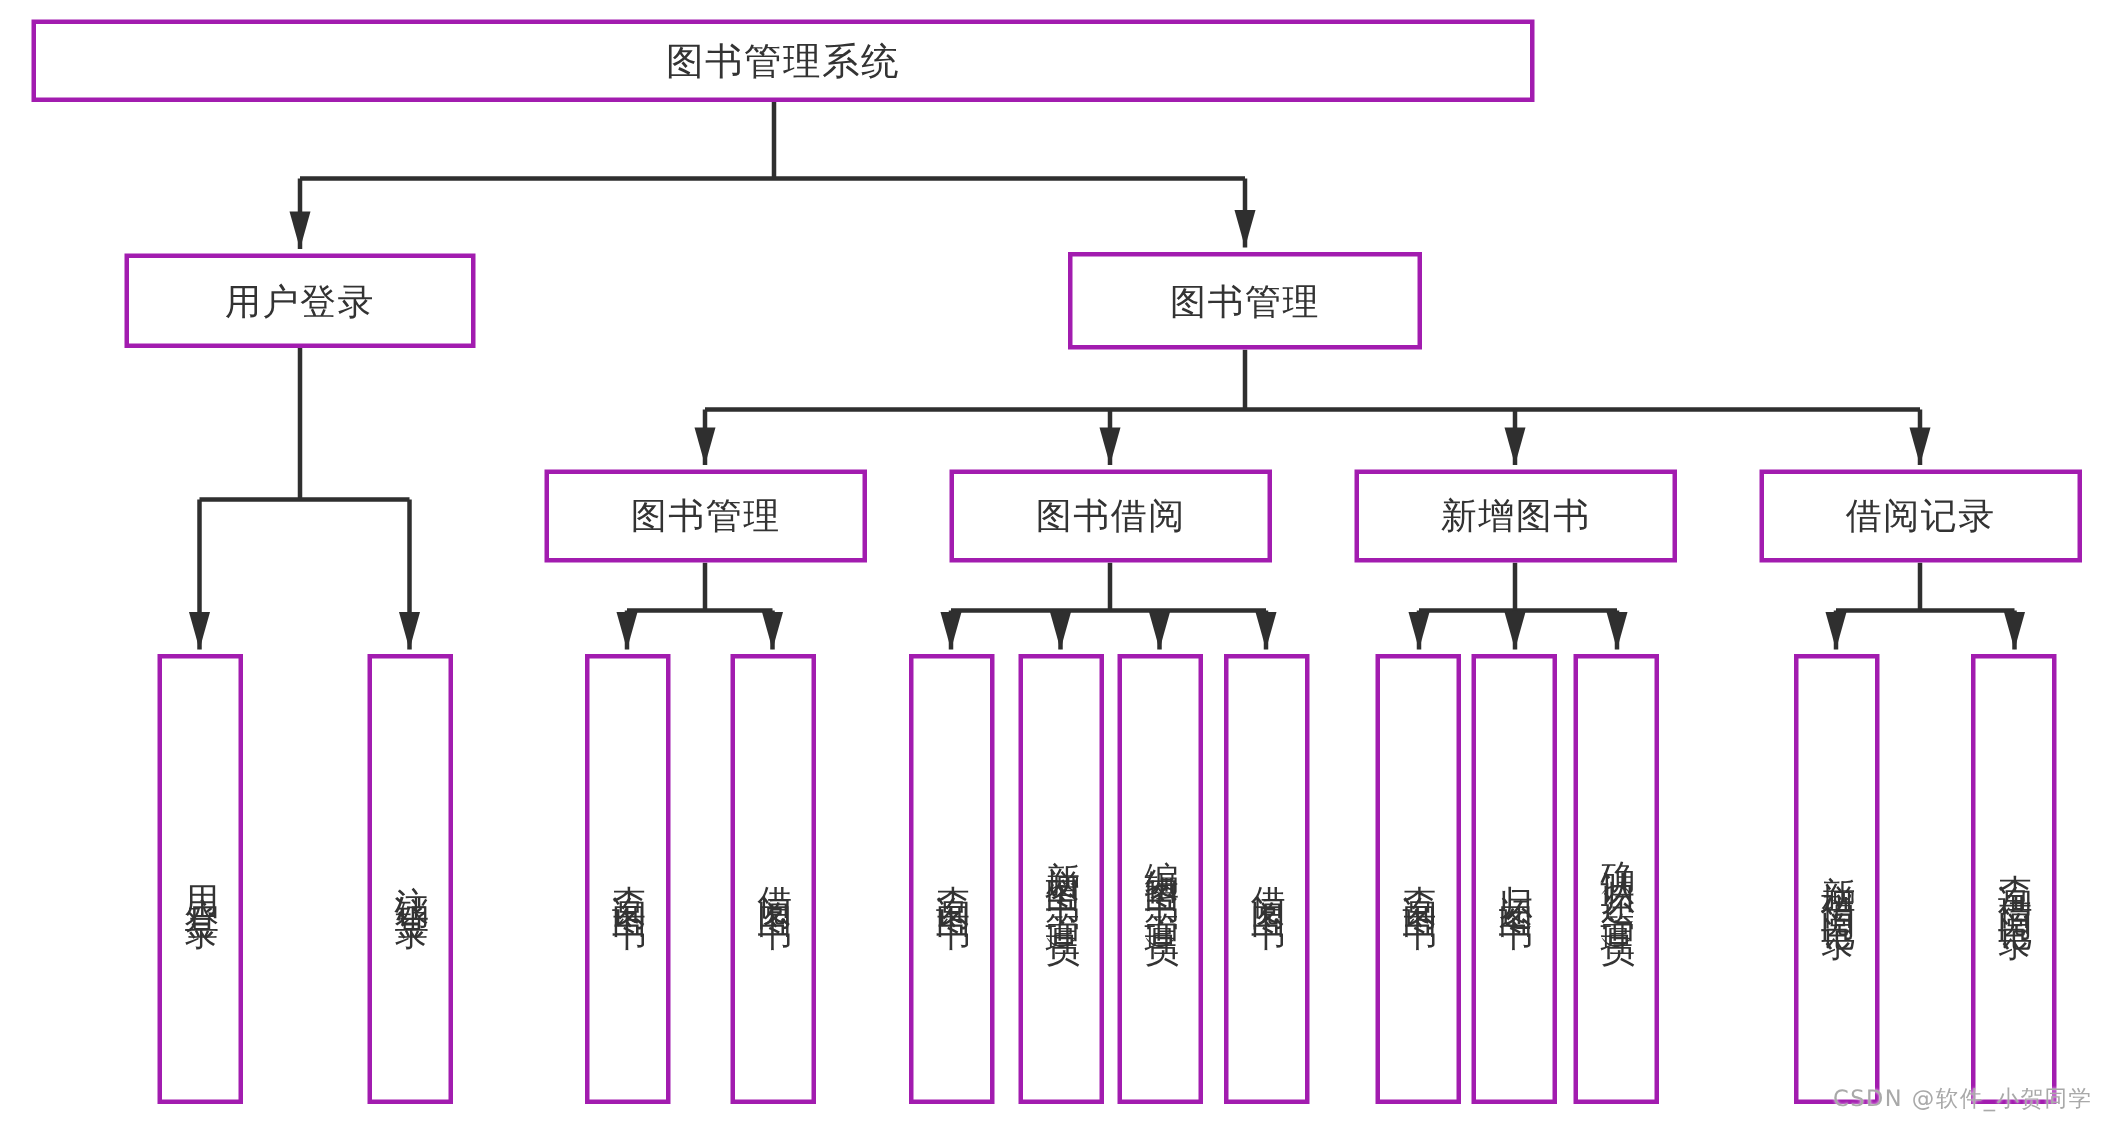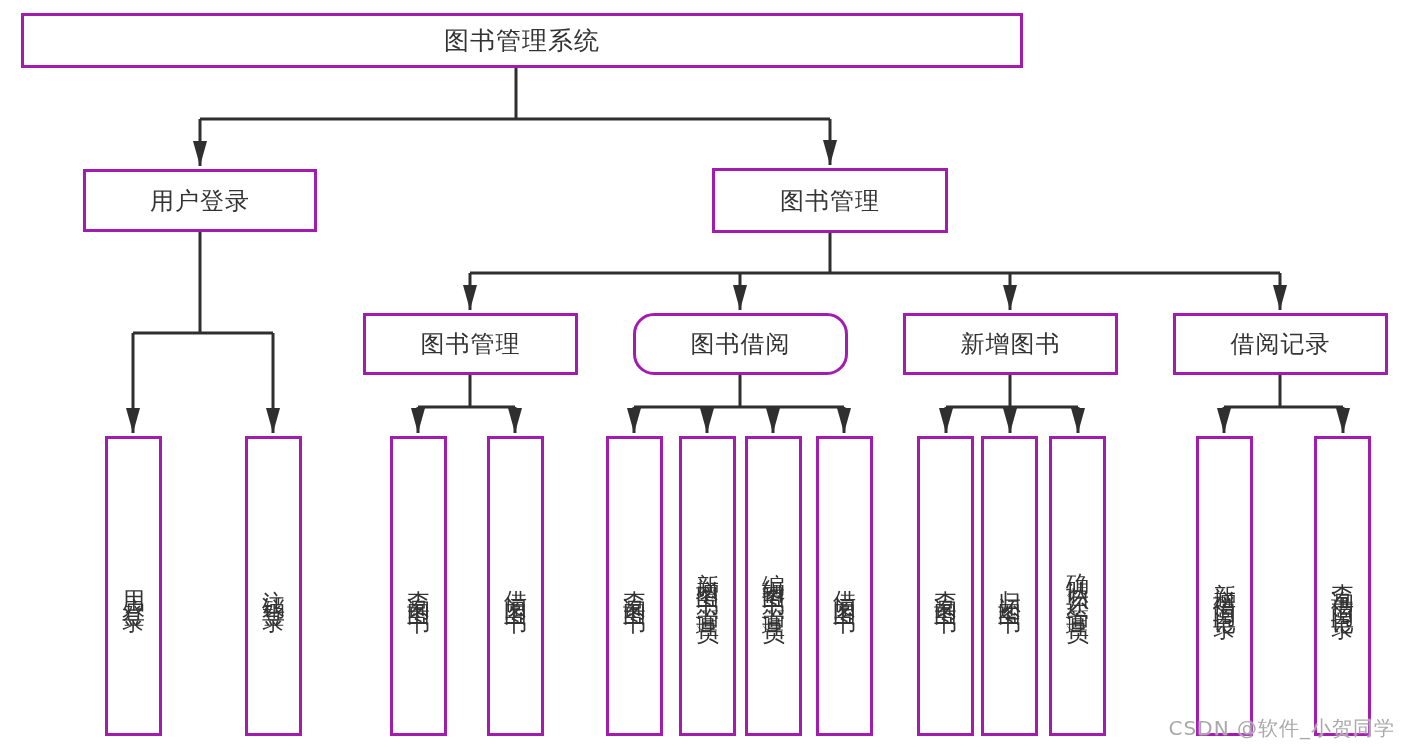--- a/index.html
+++ b/index.html
@@ -44,21 +44,21 @@
     font-size: 23px;
     letter-spacing: 7px;
     line-height: 1;
     color: #333333;
     white-space: nowrap;
   }
   .watermark {
     position: absolute;
     right: 10px;
     bottom: 5px;
-    font-size: 20px;
+    font-size: 15px;
     color: #a9a9a9;
     text-shadow: 0 0 2px #ffffff;
     z-index: 5;
     letter-spacing: 1px;
   }
 </style>
 </head>
 <body>
 
 <div class="canvas">
@@ -125,21 +125,21 @@
   <div class="box hbox" style="left:83px; top:169px; width:234px; height:63px;">
     <span>用户登录</span>
   </div>
   <div class="box hbox" style="left:712px; top:168px; width:236px; height:65px;align-items:center;">
     <span>图书管理</span>
   </div>
 
   <div class="box hbox" style="left:363px; top:313px; width:215px; height:62px;">
     <span>图书管理</span>
   </div>
-  <div class="box hbox" style="left:633px; top:313px; width:215px; height:62px;border-radius:21px;">
+  <div class="box hbox" style="left:633px; top:313px; width:215px; height:62px;">
     <span>图书借阅</span>
   </div>
   <div class="box hbox" style="left:903px; top:313px; width:215px; height:62px;">
     <span>新增图书</span>
   </div>
   <div class="box hbox" style="left:1173px; top:313px; width:215px; height:62px;">
     <span>借阅记录</span>
   </div>
 
   <div class="box vbox" style="left:105px;">

